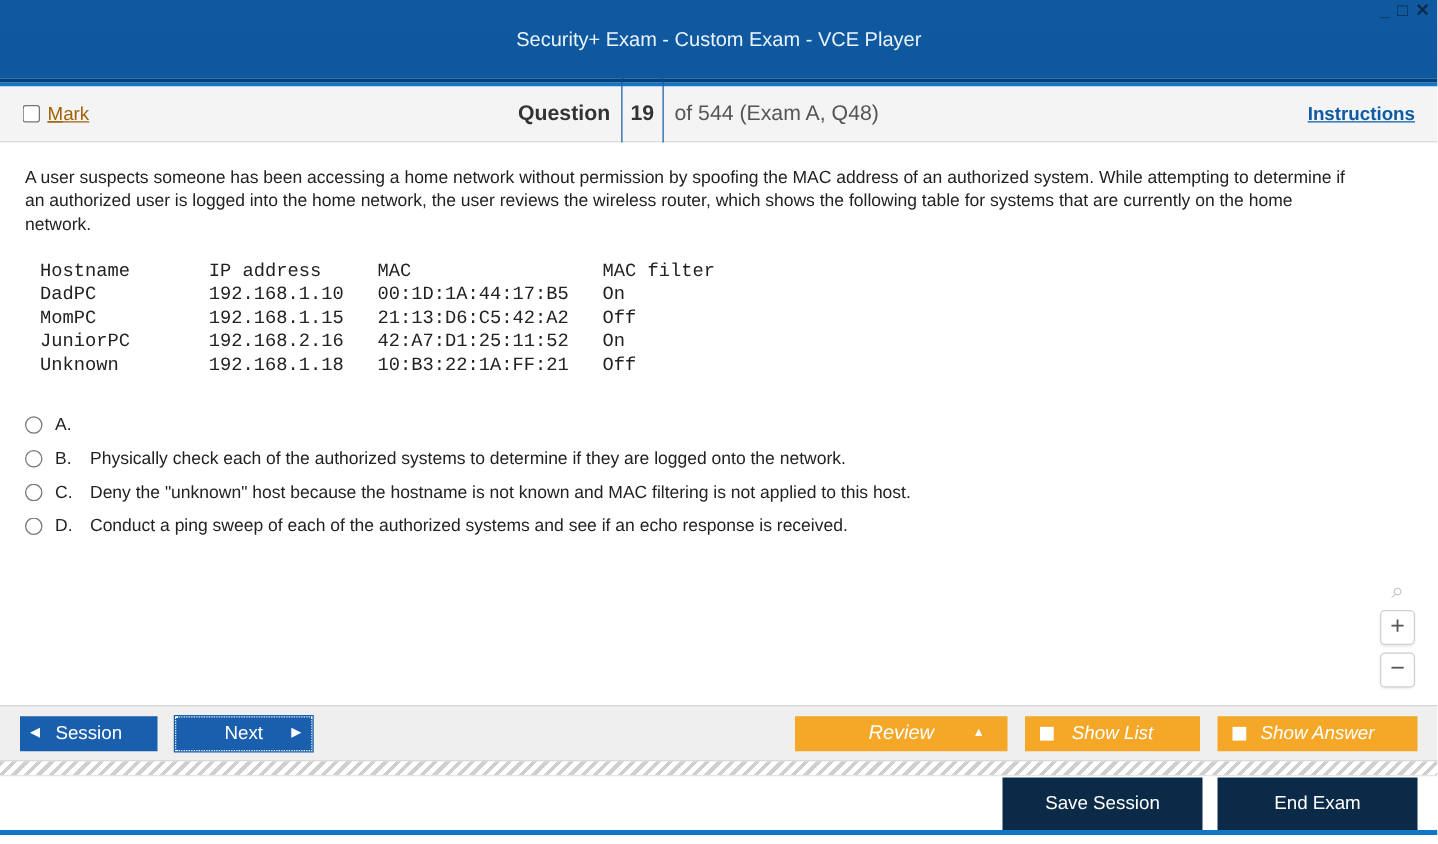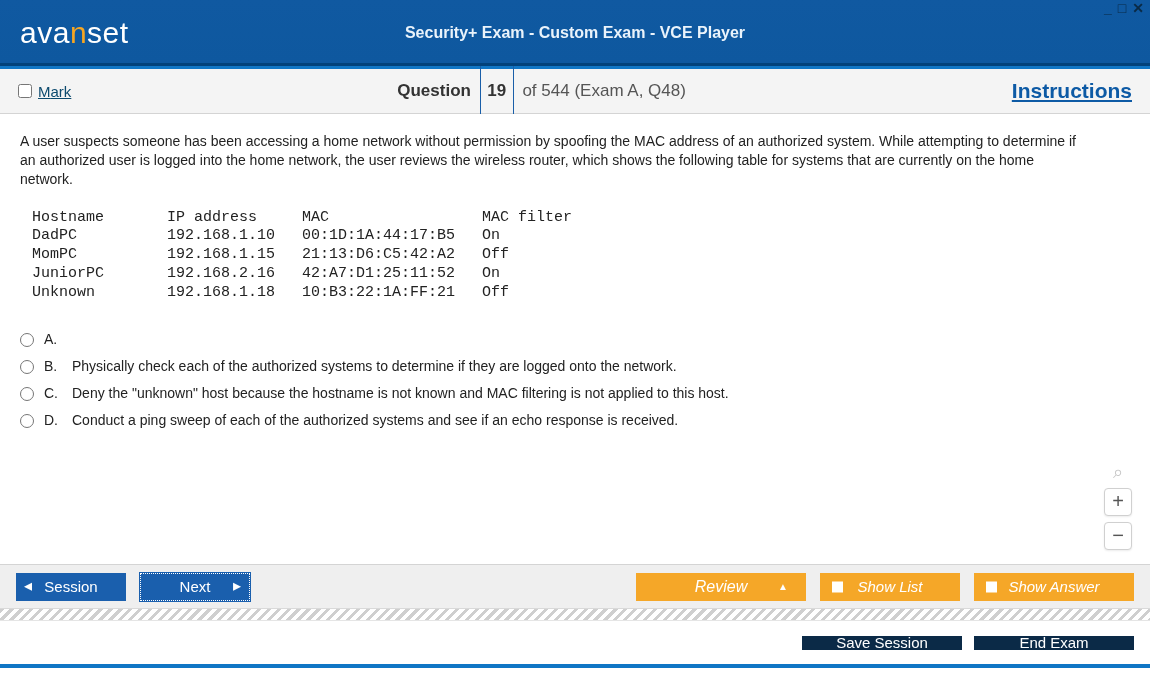--- a/index.html
+++ b/index.html
@@ -1,31 +1,31 @@
 <!DOCTYPE html>
 <html><head>
 <meta charset="utf-8">
 <style>
   * { box-sizing: border-box; margin: 0; padding: 0; }
   html, body { width: 1150px; height: 675px; font-family: "Segoe UI", Tahoma, Arial, sans-serif; background: #fff; overflow: hidden; }
   .titlebar { height: 66px; background: linear-gradient(#1059a1 0%, #0e589f 100%); color: #fff; position: relative; border-bottom: 3px solid #02427a; }
   .logo { position: absolute; left: 20px; top: 16px; font-family: Arial, sans-serif; font-size: 30px; letter-spacing: 0.5px; }
   .logo .a1 { color: #fff; }
   .logo .n { color: #f6a623; }
-  .title-text { text-align: center; line-height: 66px; font-size: 16px; font-weight: 700; color: #eaf3fb; }
+  .title-text { text-align: center; line-height: 66px; font-size: 16px; font-weight: 400; color: #eaf3fb; }
   .win-controls { position: absolute; top: 0px; right: 6px; display: flex; gap: 6px; font-family: Verdana, sans-serif; font-size: 12px; color: #0a2a45; }
   .win-controls span { cursor: pointer; font-weight: bold; font-size: 14px; }
   .infobar { height: 48px; background: #f4f4f4; border-top: 3px solid #1076c5; border-bottom: 1px solid #d4d4d4; display: flex; align-items: center; padding: 0 18px; color: #444; }
   .mark-wrap { display: flex; align-items: center; gap: 6px; font-size: 15px; }
   .mark-wrap input { width: 14px; height: 14px; }
-  .mark-wrap label { text-decoration: underline; text-decoration-style: solid; color: #0c4a6e; }
+  .mark-wrap label { text-decoration: underline; text-decoration-style: solid; color: #a16207; }
   .question-center { flex: 1; text-align: center; font-size: 17px; color: #555; }
   .question-center b { color: #333; font-weight: 700; }
   .qnum { display:inline-block; min-width: 34px; padding: 20px 6px; border: 1px solid #195ea8; border-radius: 5px; color: #333; font-weight: 600; margin: 0 4px; }
-  .instructions { color: #0d5aa5; font-size: 21px; font-weight: 600; text-decoration: underline; cursor: pointer; }
+  .instructions { color: #0d5aa5; font-size: 15px; font-weight: 600; text-decoration: underline; cursor: pointer; }
   .content { height: 450px; overflow: hidden; padding: 18px 0 10px 20px; background: #fff; position: relative; font-size: 14px; color: #222; line-height: 1.35; }
   .content-inner { padding-right: 60px; }
   .question-stem { margin-bottom: 20px; }
   .mono { font-family: "Courier New", monospace; white-space: pre; font-size: 15px; line-height: 1.25; padding-left: 12px; margin-bottom: 28px; }
   .followup { margin-bottom: 18px; }
   .answers { display: flex; flex-direction: column; gap: 8px; padding-left: 0; }
   .answer { display: flex; align-items: center; gap: 10px; }
   .answer input[type=radio] { width: 14px; height: 14px; }
   .answer-letter { width: 18px; }
   .zoom-tools { position: absolute; right: 18px; bottom: 14px; display: flex; flex-direction: column; gap: 6px; align-items:center; }
@@ -40,32 +40,29 @@
   .btn .arrow { position:absolute; font-size:16px; line-height:1; top:50%; transform:translateY(-55%);}
   .btn .arrow.left { left:8px; }
   .btn .arrow.right { right:8px; }
   .btn-nav.next { border: 1px dotted #fff; outline: 1px solid #1a5fad; }
   .btn-review { width: 170px; font-size:16px; }
   .btn-review .tri { position:absolute; right:18px; top:50%; transform:translateY(-55%); font-size:10px; }
   .btn-show { width: 160px; position: relative; }
   .btn-show .sq { position: absolute; left: 12px; width: 11px; height: 11px; background: #fff; top:50%; transform:translateY(-50%);}
   .toolbar1 .spacer { flex: 1; }
   .toolbar2 { height: 44px; background: #fff; border-top: 1px solid #e5e5e5; display: flex; align-items: center; justify-content: flex-end; padding: 0 16px; gap: 12px; }
-  .btn-dark { background: #0b2a47; width: 160px; height: 14px; font-size:15px; }
+  .btn-dark { background: #0b2a47; width: 160px; height: 42px; font-size:15px; }
   .stripe { height: 12px; background: repeating-linear-gradient(135deg, #cfcfcf 0 3px, #fff 3px 7px); border-top:1px solid #d9d9d9;}
   .footer-border { height: 4px; background: #1076c5; }
   .under-first::first-letter { text-decoration: underline; }
 </style>
 </head>
 <body>
 
 <div class="titlebar">
-  <div class="logo">
-    <span class="a1">ava</span><span class="n">n</span><span class="a1">set</span>
-  </div>
   <div class="title-text">Security+ Exam - Custom Exam - VCE Player</div>
   <div class="win-controls">
     <span>_</span>
     <span>□</span>
     <span>✕</span>
   </div>
 </div>
 
 <div class="infobar">
   <div class="mark-wrap">

